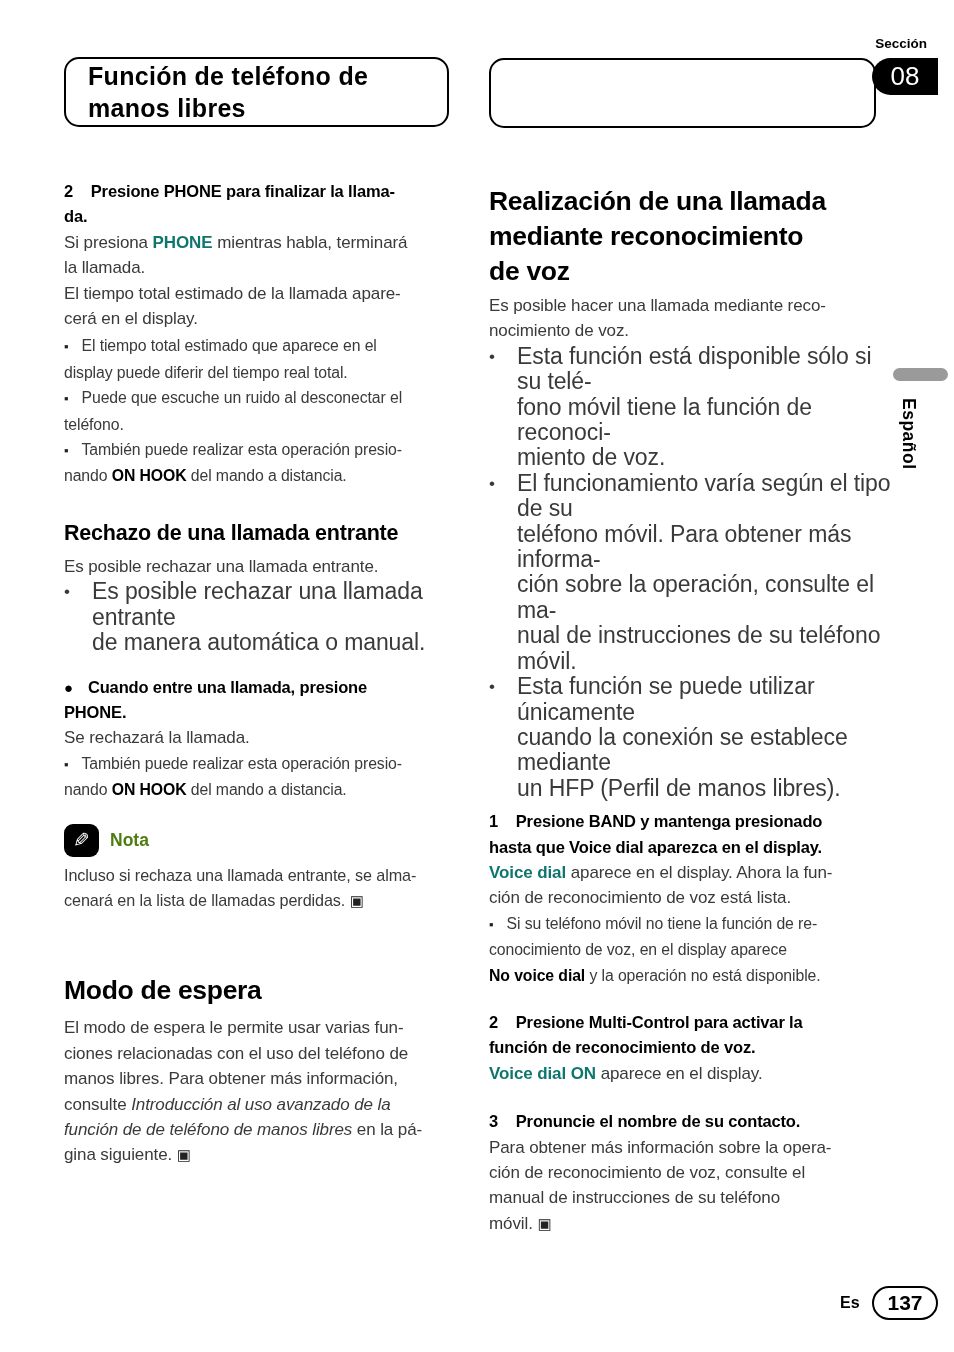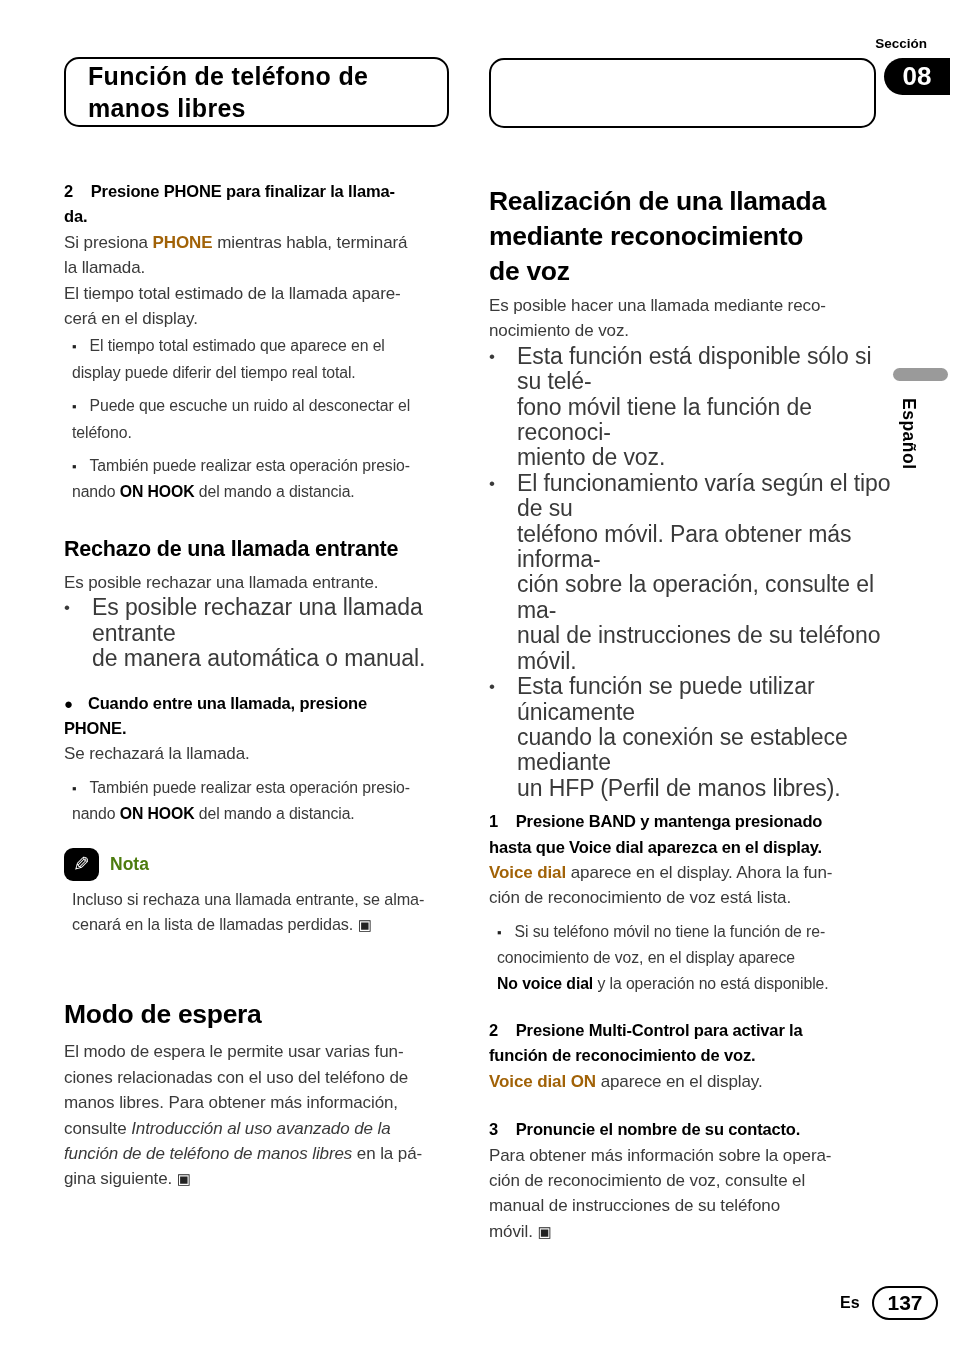--- a/index.html
+++ b/index.html
@@ -19,23 +19,23 @@
   .chapter-title {
     font-weight:bold; font-size:25px; line-height:32px;
     padding-left:22px; white-space:pre-wrap; letter-spacing:.3px;
   }
   .empty-box {
     position:absolute; left:489px; top:58px; width:383px; height:66px;
     border:2px solid #000; border-radius:15px;
   }
   .section-label { position:absolute; top:36px; right:27px; font-size:13.5px; font-weight:bold; }
   .section-badge {
-    position:absolute; top:58px; right:4px; width:66px; height:37px;
+    position:absolute; top:58px; right:16px; width:66px; height:37px;
     background:#000; border-radius:18.5px 0 0 18.5px;
-    color:#fff; font-weight:bold; font-size:26px;
+    color:#fff; font-weight:normal; font-size:26px;
     display:flex; align-items:center; justify-content:center;
   }
 
   
   .lang-tab {
     position:absolute; top:368px; left:893px; width:55px; height:13px;
     background:#9a9a9a; border-radius:7px;
   }
   .lang-text {
     position:absolute; top:398px; left:898px;
@@ -44,28 +44,28 @@
 
   
   .col { position:absolute; width:402px; }
   .col-left  { left:64px;  top:179px; }
   .col-right { left:489px; top:184px; }
 
   .body {
     font-size:17px; line-height:25.4px; color:#3a3a3a;
     white-space:pre-wrap; margin:0; letter-spacing:-.1px;
   }
-  .body b, .body .bb { color:#a16207; }
+  .body b, .body .bb { color:#0f766e; }
   .step {
     font-size:16.5px; line-height:25.4px; font-weight:bold; color:#000;
     white-space:pre-wrap; margin:0; letter-spacing:-.15px;
   }
   .note {
     font-size:15.8px; line-height:25.4px; color:#3a3a3a;
-    white-space:pre-wrap; margin:8px; letter-spacing:-.1px;
+    white-space:pre-wrap; margin:0; letter-spacing:-.1px;
   }
   .note b { color:#000; }
   .sq { font-size:13px; padding-right:13px; color:#222; }
   .bigdot { font-size:15px; padding-right:15px; color:#000; }
   .h-mid { font-size:21.5px; line-height:27px; font-weight:bold; margin:0; letter-spacing:-.2px; }
   .h-big { font-size:26.5px; line-height:34px; font-weight:bold; margin:0; white-space:pre-wrap; letter-spacing:-.3px; }
   .h-big-multi { line-height:35px; }
 
   .bullet { display:flex; margin:0; }
   .bullet .dot { flex:none; width:28px; font-size:17px; line-height:25.4px; color:#3a3a3a; }

